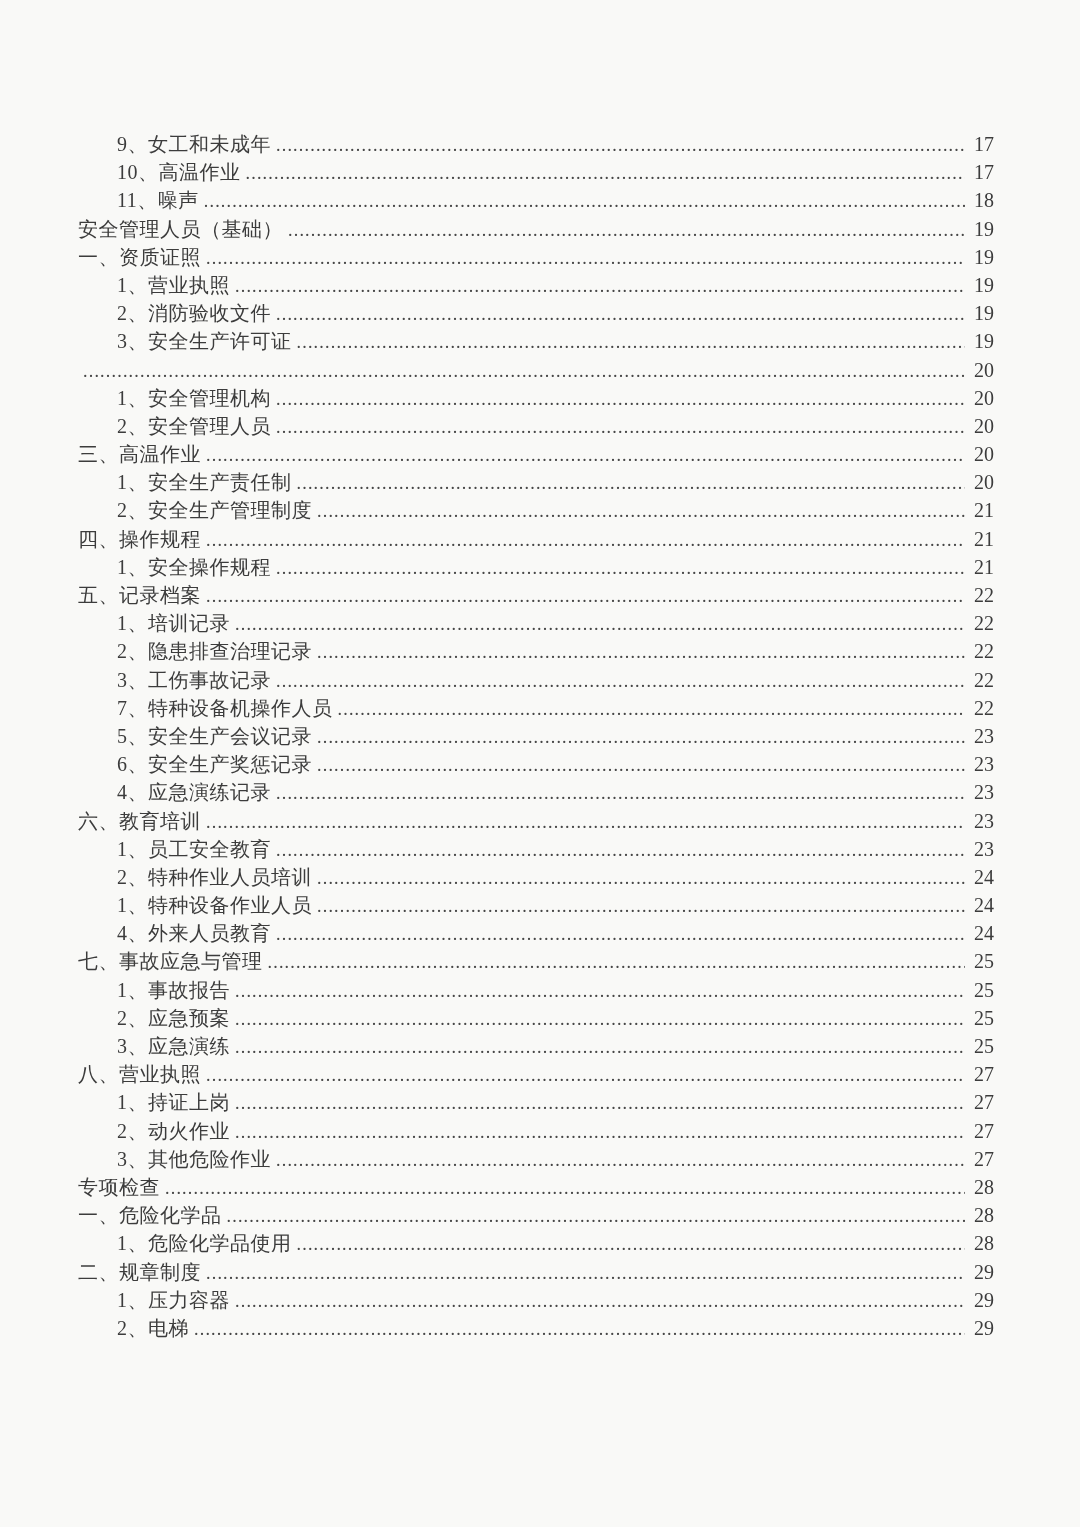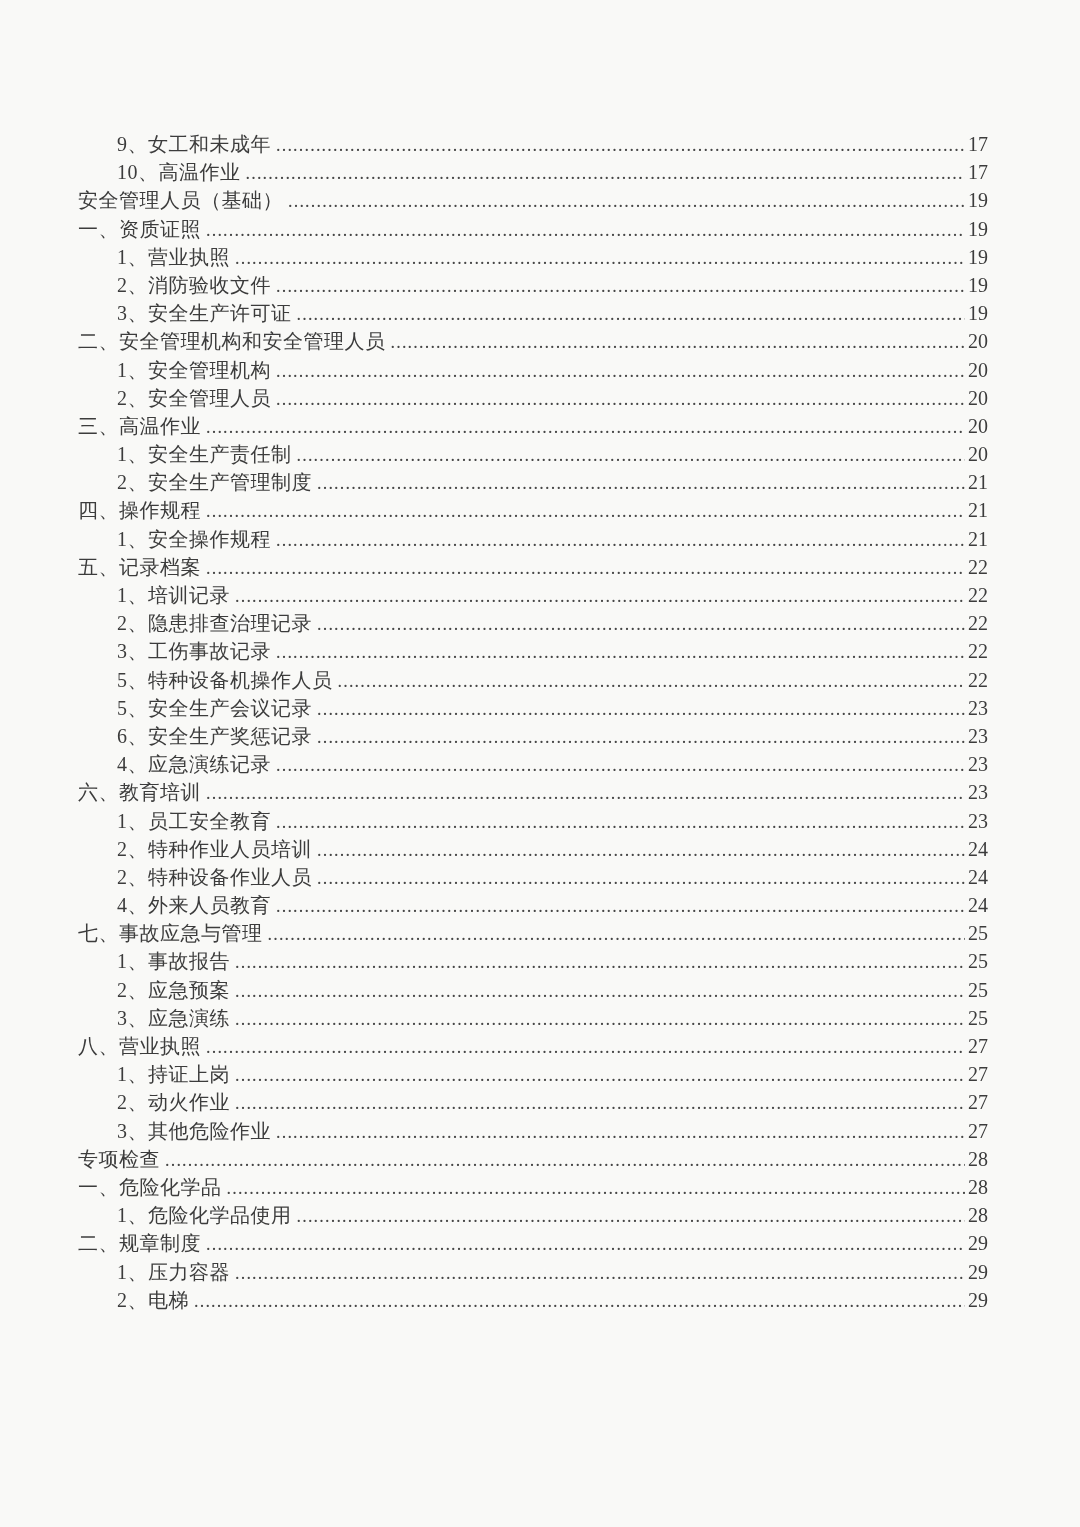--- a/index.html
+++ b/index.html
@@ -49,40 +49,45 @@
     color: #474747;
   }
   .toc-dots::after {
     content: "......................................................................................................................................................................................................................";
     font-size: 18px;
     letter-spacing: 1.2px;
   }
   .toc-page {
     flex: 0 0 auto;
     min-width: 32px;
-    text-align: left;
+    text-align: center;
   }
 </style>
 </head>
 <body>
 
 <div class="page">
   <div class="toc" id="toc">
   <div class="toc-row lvl1">
     <span class="toc-label">9、女工和未成年</span>
     <span class="toc-dots"></span>
     <span class="toc-page">17</span>
   </div>
 
   <div class="toc-row lvl1">
     <span class="toc-label">10、高温作业</span>
     <span class="toc-dots"></span>
     <span class="toc-page">17</span>
   </div>
 
+  <div class="toc-row lvl1">
+    <span class="toc-label">11、噪声</span>
+    <span class="toc-dots"></span>
+    <span class="toc-page">18</span>
+  </div>
 
   <div class="toc-row lvl0">
     <span class="toc-label">安全管理人员（基础）</span>
     <span class="toc-dots"></span>
     <span class="toc-page">19</span>
   </div>
 
   <div class="toc-row lvl0">
     <span class="toc-label">一、资质证照</span>
     <span class="toc-dots"></span>
@@ -101,21 +106,20 @@
     <span class="toc-page">19</span>
   </div>
 
   <div class="toc-row lvl1">
     <span class="toc-label">3、安全生产许可证</span>
     <span class="toc-dots"></span>
     <span class="toc-page">19</span>
   </div>
 
   <div class="toc-row lvl0">
-    <span class="toc-label">二、安全管理机构和安全管理人员</span>
     <span class="toc-dots"></span>
     <span class="toc-page">20</span>
   </div>
 
   <div class="toc-row lvl1">
     <span class="toc-label">1、安全管理机构</span>
     <span class="toc-dots"></span>
     <span class="toc-page">20</span>
   </div>
 
@@ -173,21 +177,21 @@
     <span class="toc-page">22</span>
   </div>
 
   <div class="toc-row lvl1">
     <span class="toc-label">3、工伤事故记录</span>
     <span class="toc-dots"></span>
     <span class="toc-page">22</span>
   </div>
 
   <div class="toc-row lvl1">
-    <span class="toc-label">5、特种设备机操作人员</span>
+    <span class="toc-label">7、特种设备机操作人员</span>
     <span class="toc-dots"></span>
     <span class="toc-page">22</span>
   </div>
 
   <div class="toc-row lvl1">
     <span class="toc-label">5、安全生产会议记录</span>
     <span class="toc-dots"></span>
     <span class="toc-page">23</span>
   </div>
 
@@ -215,21 +219,21 @@
     <span class="toc-page">23</span>
   </div>
 
   <div class="toc-row lvl1">
     <span class="toc-label">2、特种作业人员培训</span>
     <span class="toc-dots"></span>
     <span class="toc-page">24</span>
   </div>
 
   <div class="toc-row lvl1">
-    <span class="toc-label">2、特种设备作业人员</span>
+    <span class="toc-label">1、特种设备作业人员</span>
     <span class="toc-dots"></span>
     <span class="toc-page">24</span>
   </div>
 
   <div class="toc-row lvl1">
     <span class="toc-label">4、外来人员教育</span>
     <span class="toc-dots"></span>
     <span class="toc-page">24</span>
   </div>
 

